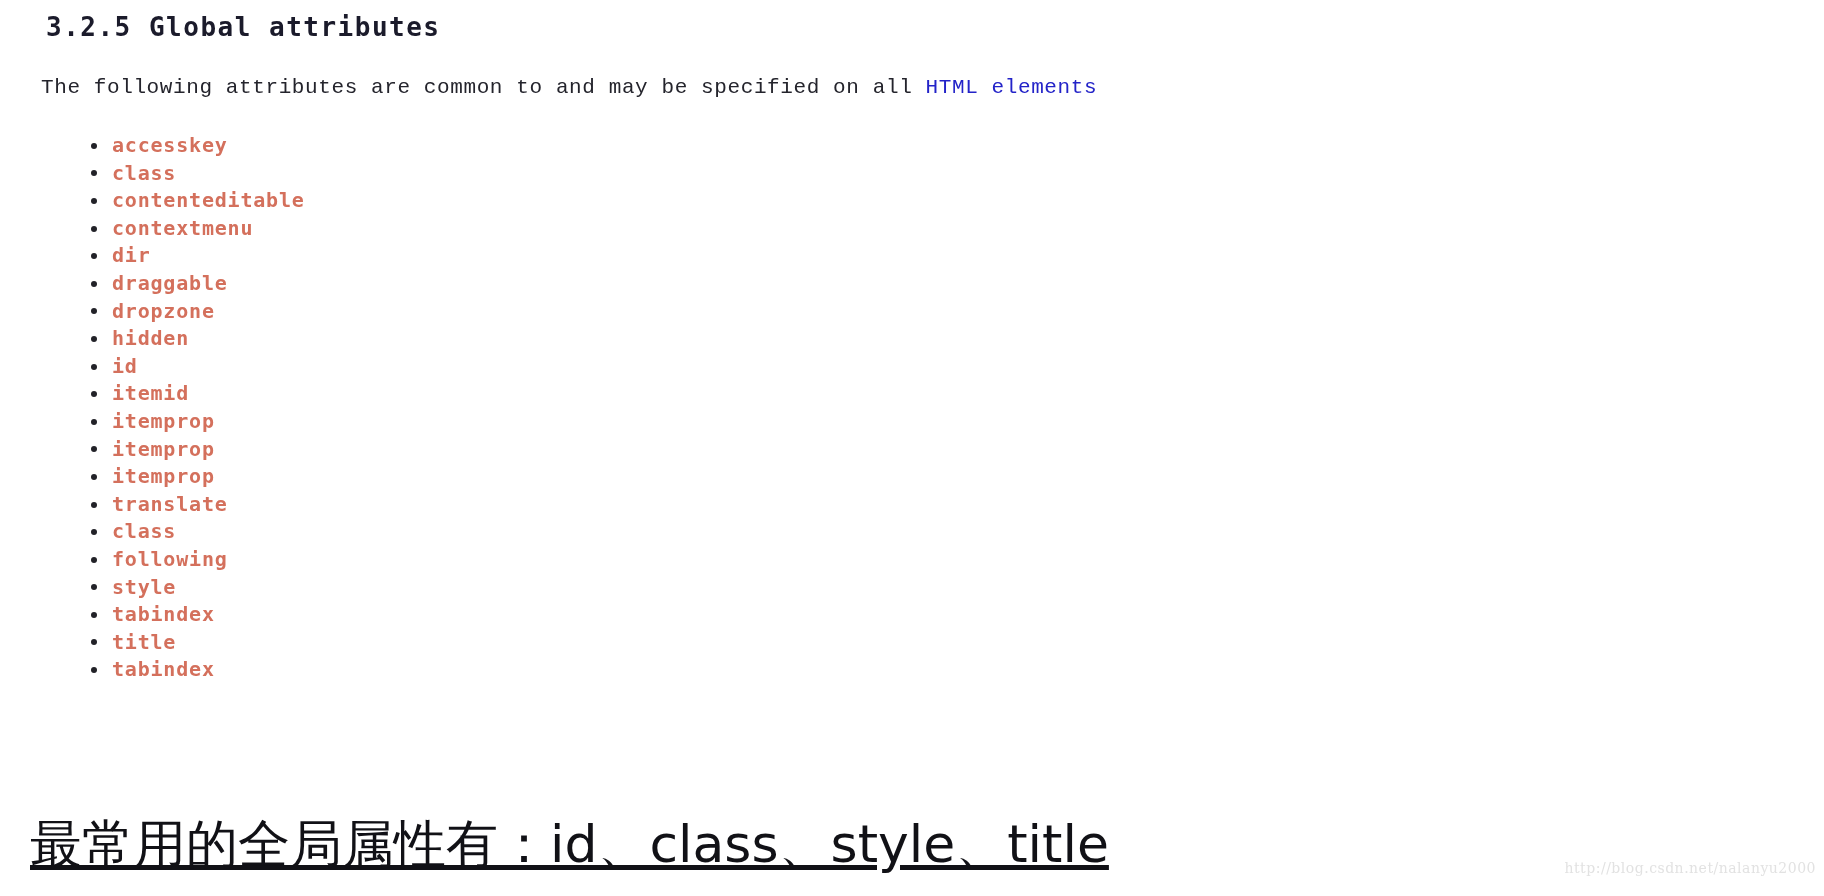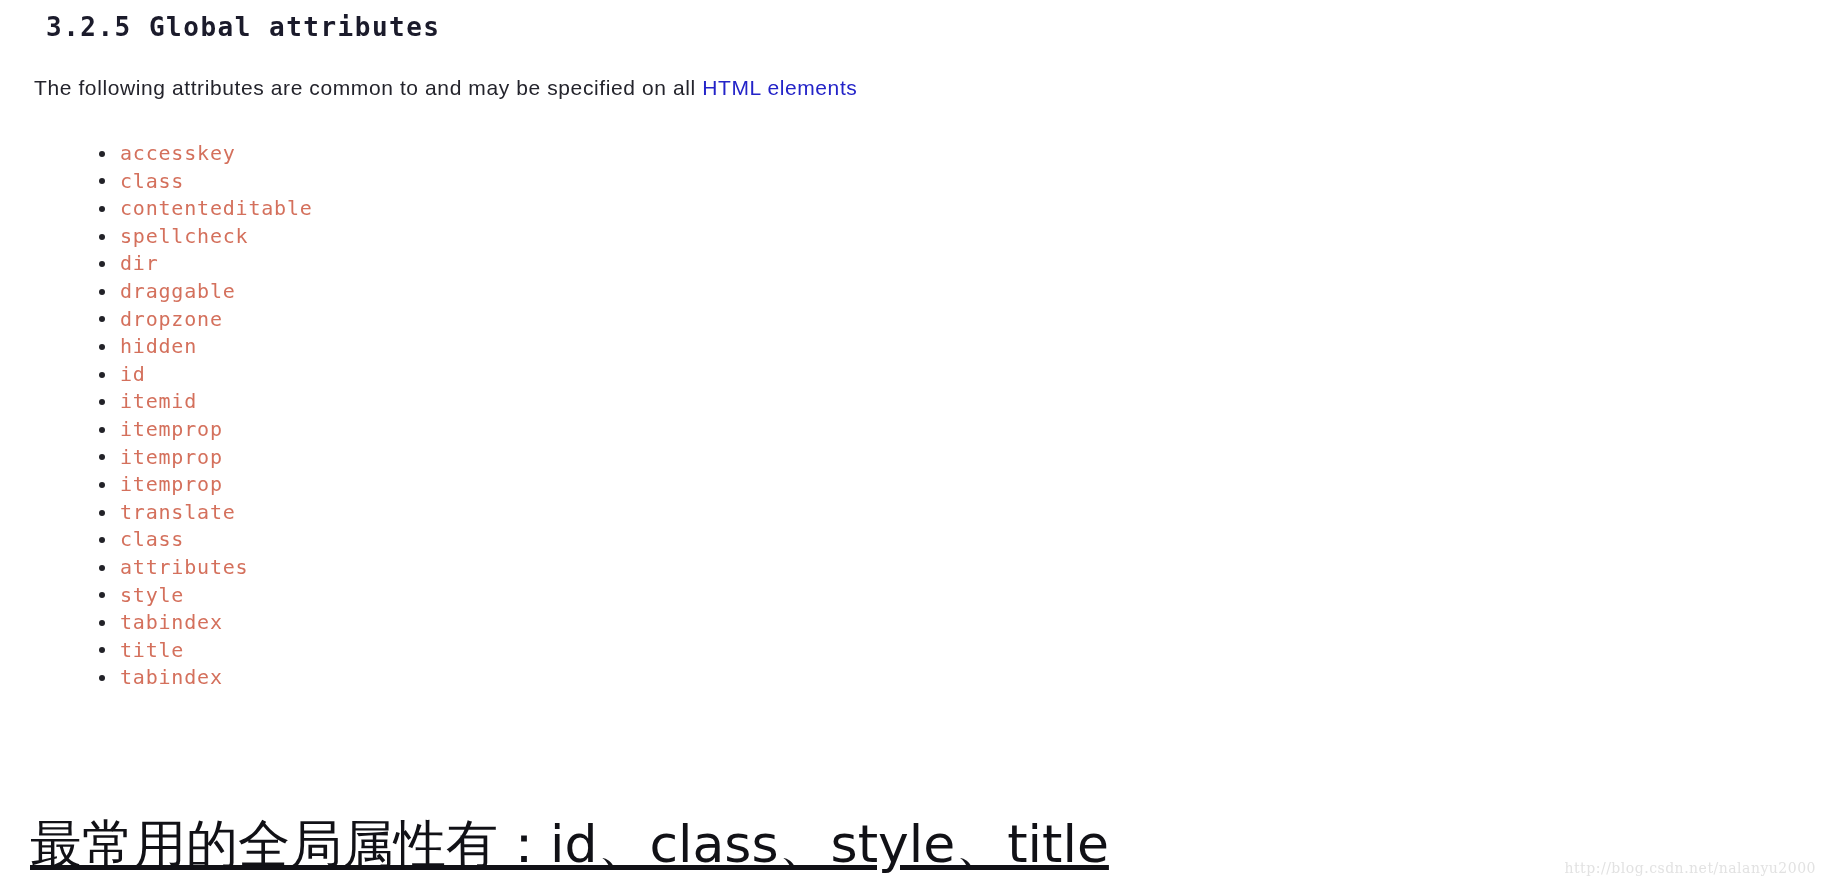--- a/index.html
+++ b/index.html
@@ -32,40 +32,41 @@
     font-weight: bold;
     font-size: 26px;
     letter-spacing: 1.5px;
     color: #1b1b2b;
     white-space: pre;
   }
 
   
   .intro-paragraph {
     position: absolute;
-    left: 34px;
+    left: 41px;
     top: 76px;
-    font-family: Liberation Sans, sans-serif;
+    font-family: Liberation Mono, monospace;
     font-size: 21px;
     letter-spacing: 0.6px;
     color: #24242c;
     white-space: pre;
   }
   .intro-paragraph .link {
     color: #2323c8;
   }
 
   
   .attribute-list {
     position: absolute;
     left: 78px;
     top: 132px;
-    margin: 8px;
+    margin: 0;
     padding: 0;
     list-style: none;
+    font-weight: bold;
   }
   .attribute-list li {
     position: relative;
     height: 27.6px;
     line-height: 27.6px;
     padding-left: 34px;
     font-family: "DejaVu Sans Mono", "Liberation Mono", monospace;
     font-size: 20px;
     letter-spacing: 0.8px;
     color: #d4705c;
@@ -114,33 +115,33 @@
 <div class="page">
 
   <div class="section-heading">3.2.5 Global attributes</div>
 
   <div class="intro-paragraph"><span>The following attributes are common to and may be specified on all </span><span class="link">HTML elements</span><span></span></div>
 
   <ul class="attribute-list" id="attribute-list">
       <li><span>accesskey</span></li>
       <li><span>class</span></li>
       <li><span>contenteditable</span></li>
-      <li><span>spellcheck</span></li>
+      <li><span>contextmenu</span></li>
       <li><span>dir</span></li>
       <li><span>draggable</span></li>
       <li><span>dropzone</span></li>
       <li><span>hidden</span></li>
       <li><span>id</span></li>
       <li><span>itemid</span></li>
       <li><span>itemprop</span></li>
       <li><span>itemprop</span></li>
       <li><span>itemprop</span></li>
       <li><span>translate</span></li>
       <li><span>class</span></li>
-      <li><span>attributes</span></li>
+      <li><span>following</span></li>
       <li><span>style</span></li>
       <li><span>tabindex</span></li>
       <li><span>title</span></li>
       <li><span>tabindex</span></li>
     </ul>
 
   <div class="summary-line">最常用的全局属性有：id、class、style、title</div>
 
   <div class="watermark">http://blog.csdn.net/nalanyu2000</div>
 

